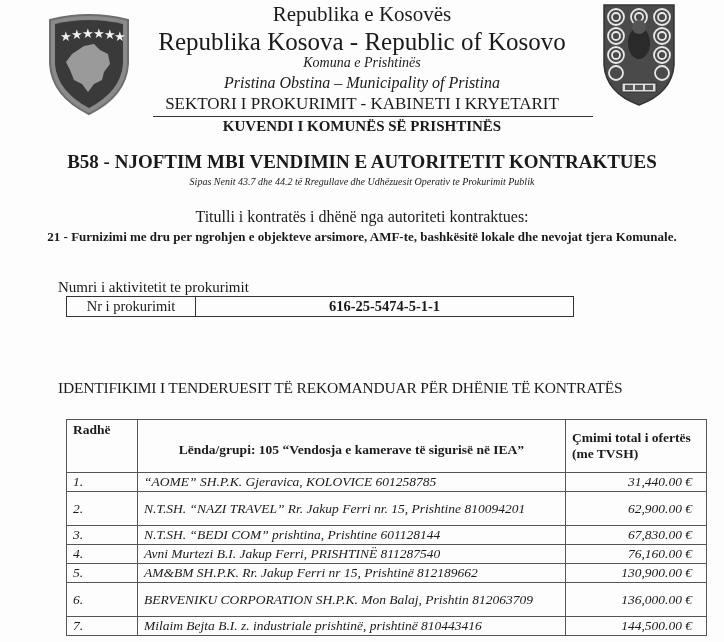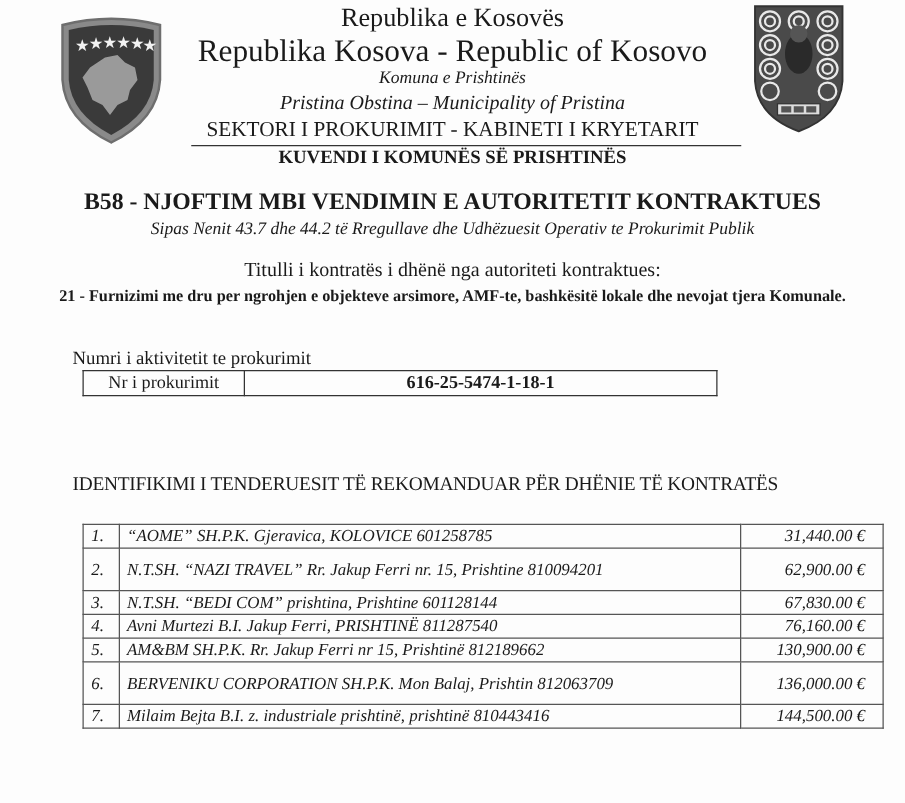--- a/index.html
+++ b/index.html
@@ -10,21 +10,21 @@
   .emblem { position: absolute; }
   #hdr-line1 { left: 0; width: 724px; top: 2px; font-size: 21px; }
   #hdr-line2 { left: 0; width: 724px; top: 28px; font-size: 25px; }
   #hdr-line3 { left: 0; width: 724px; top: 55px; font-size: 14px; font-style: italic; }
   #hdr-line4 { left: 0; width: 724px; top: 74px; font-size: 16px; font-style: italic; }
   #hdr-line5 { left: 0; width: 724px; top: 94px; font-size: 17px; }
   #hdr-rule { left: 153px; width: 440px; top: 116px; height: 1px; background: #333; }
   #hdr-line6 { left: 0; width: 724px; top: 118px; font-size: 15px; font-weight: bold; }
 
   #notice-title { left: 0; width: 724px; top: 151px; font-size: 19px; font-weight: bold; }
-  #notice-sub { left: 0; width: 724px; top: 176px; font-size: 14px; font-style: italic; }
+  #notice-sub { left: 0; width: 724px; top: 176px; font-size: 10px; font-style: italic; }
   #contract-label { left: 0; width: 724px; top: 208px; font-size: 16px; }
   #contract-title { left: 40px; width: 644px; top: 228px; font-size: 13px; font-weight: bold; line-height: 18px; }
 
   #activity-label { left: 58px; top: 279px; font-size: 15px; }
   table { border-collapse: collapse; }
   #activity-table { position: absolute; left: 66px; top: 296px; width: 508px; text-align: center; }
   #activity-table td { border: 1.5px solid #333; font-size: 14.5px; padding: 0 6px; height: 19px; line-height: 19px; }
   #activity-table td.k { width: 116px; }
 
   #identify-title { left: 58px; top: 379px; font-size: 15.5px; letter-spacing: -0.2px; }
@@ -100,29 +100,34 @@
 <div class="abs center serif" id="notice-title">B58 - NJOFTIM MBI VENDIMIN E AUTORITETIT KONTRAKTUES</div>
 <div class="abs center serif" id="notice-sub">Sipas Nenit 43.7  dhe 44.2 të  Rregullave dhe Udhëzuesit Operativ te Prokurimit Publik</div>
 <div class="abs center serif" id="contract-label">Titulli i kontratës i dhënë nga autoriteti kontraktues:</div>
 <div class="abs center serif" id="contract-title">21 - Furnizimi me dru per ngrohjen e objekteve arsimore, AMF-te, bashkësitë lokale dhe nevojat tjera Komunale.</div>
 
 <div class="abs serif" id="activity-label">Numri i aktivitetit te prokurimit</div>
 <table id="activity-table" class="serif">
   <tbody>
       <tr>
     <td class="k">Nr  i prokurimit</td>
-    <td style="font-weight:bold;">616-25-5474-1-18-1</td>
+    <td style="font-weight:bold;">616-25-5474-5-1-1</td>
   </tr>
 </tbody>
   </table>
 
 <div class="abs serif" id="identify-title">IDENTIFIKIMI I TENDERUESIT TË REKOMANDUAR PËR DHËNIE TË KONTRATËS</div>
 
 <table id="bidders-table">
   <tbody>
+      <tr>
+    <th class="rank">Radhë</th>
+    <th class="subj">Lënda/grupi: 105 “Vendosja e kamerave të sigurisë në IEA”</th>
+    <th class="price">Çmimi total i ofertës (me TVSH)</th>
+  </tr>
   <tr class="one">
     <td>1.</td>
     <td>“AOME” SH.P.K. Gjeravica, KOLOVICE 601258785</td>
     <td class="price-cell">31,440.00 €</td>
   </tr>
   <tr class="two">
     <td>2.</td>
     <td>N.T.SH. “NAZI TRAVEL” Rr. Jakup Ferri nr. 15, Prishtine 810094201</td>
     <td class="price-cell">62,900.00 €</td>
   </tr>

